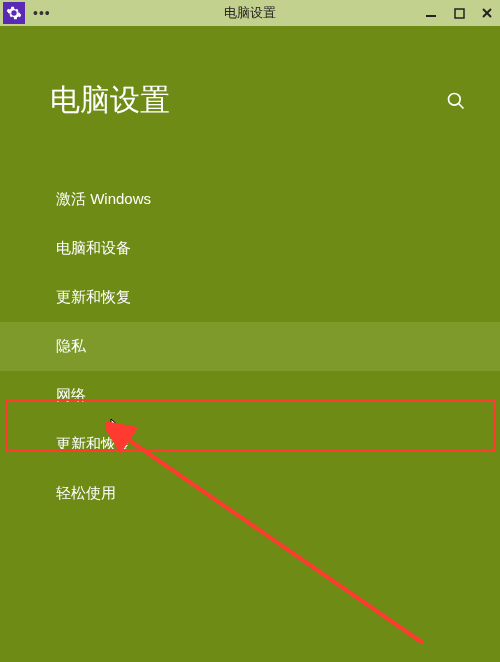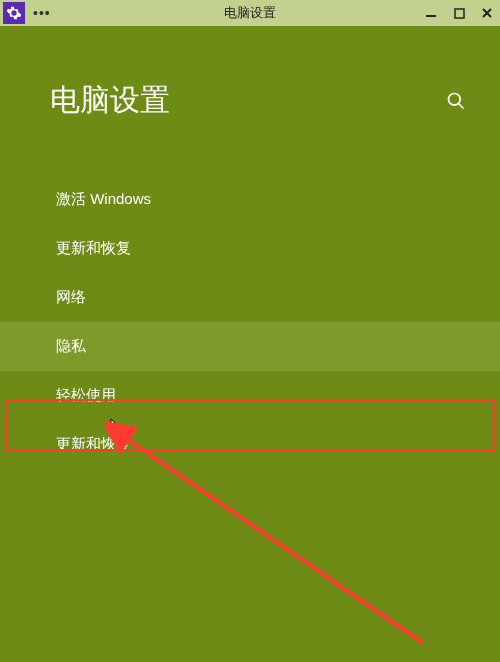--- a/index.html
+++ b/index.html
@@ -153,25 +153,26 @@
     <div class="search-btn">
       <svg width="20" height="20" viewBox="0 0 24 24">
         <circle cx="10" cy="10" r="7" fill="none" stroke="#fff" stroke-width="2"></circle>
         <line x1="15" y1="15" x2="21" y2="21" stroke="#fff" stroke-width="2"></line>
       </svg>
     </div>
   </div>
 
   <div class="menu" id="menu-container">
       <div class="menu-item"><span>激活 Windows</span></div>
+      <div class="menu-item"><span>电脑和设备</span></div>
       <div class="menu-item"><span>更新和恢复</span></div>
+      <div class="menu-item highlighted"><span>隐私</span></div>
       <div class="menu-item"><span>网络</span></div>
-      <div class="menu-item highlighted"><span>隐私</span></div>
+      <div class="menu-item"><span>更新和恢复</span></div>
       <div class="menu-item"><span>轻松使用</span></div>
-      <div class="menu-item"><span>更新和恢复</span></div>
     </div>
 </div>
 
 <div class="highlight-box"></div>
 
 <svg class="cursor" width="18" height="22" viewBox="0 0 18 22">
   <path d="M1 1 L1 16 L5 13 L8 19 L11 18 L8 12 L13 12 Z" fill="#fff" stroke="#000" stroke-width="1"></path>
 </svg>
 
 <svg class="arrow-svg" viewBox="0 0 340 240">

